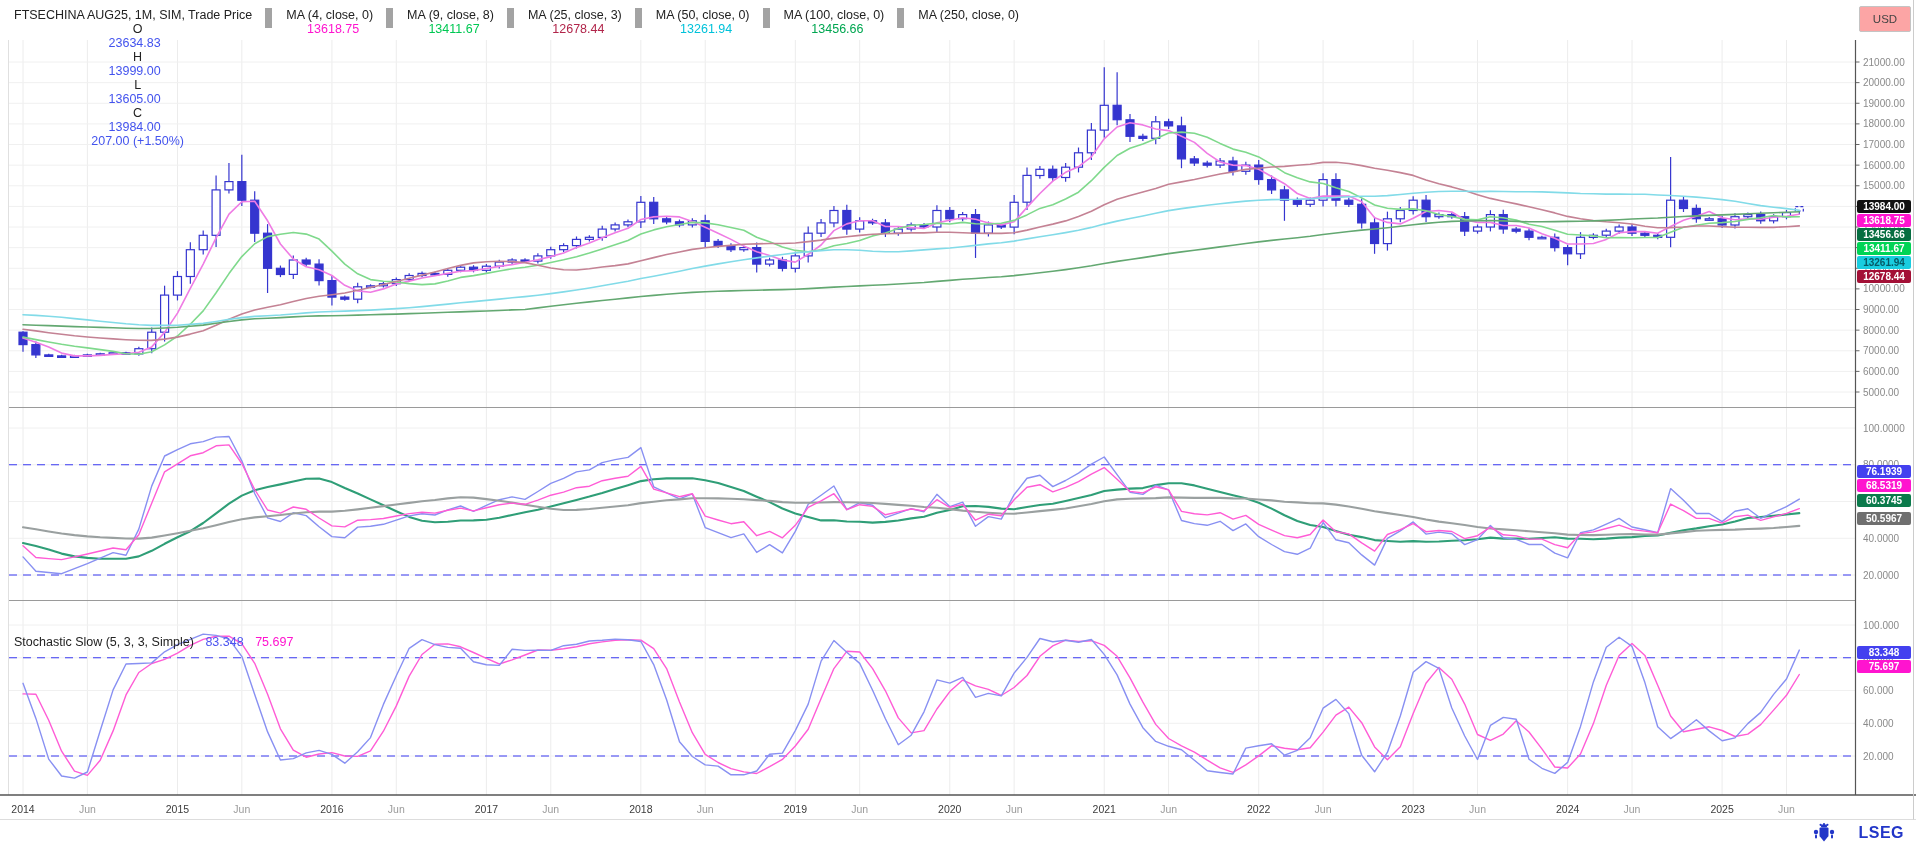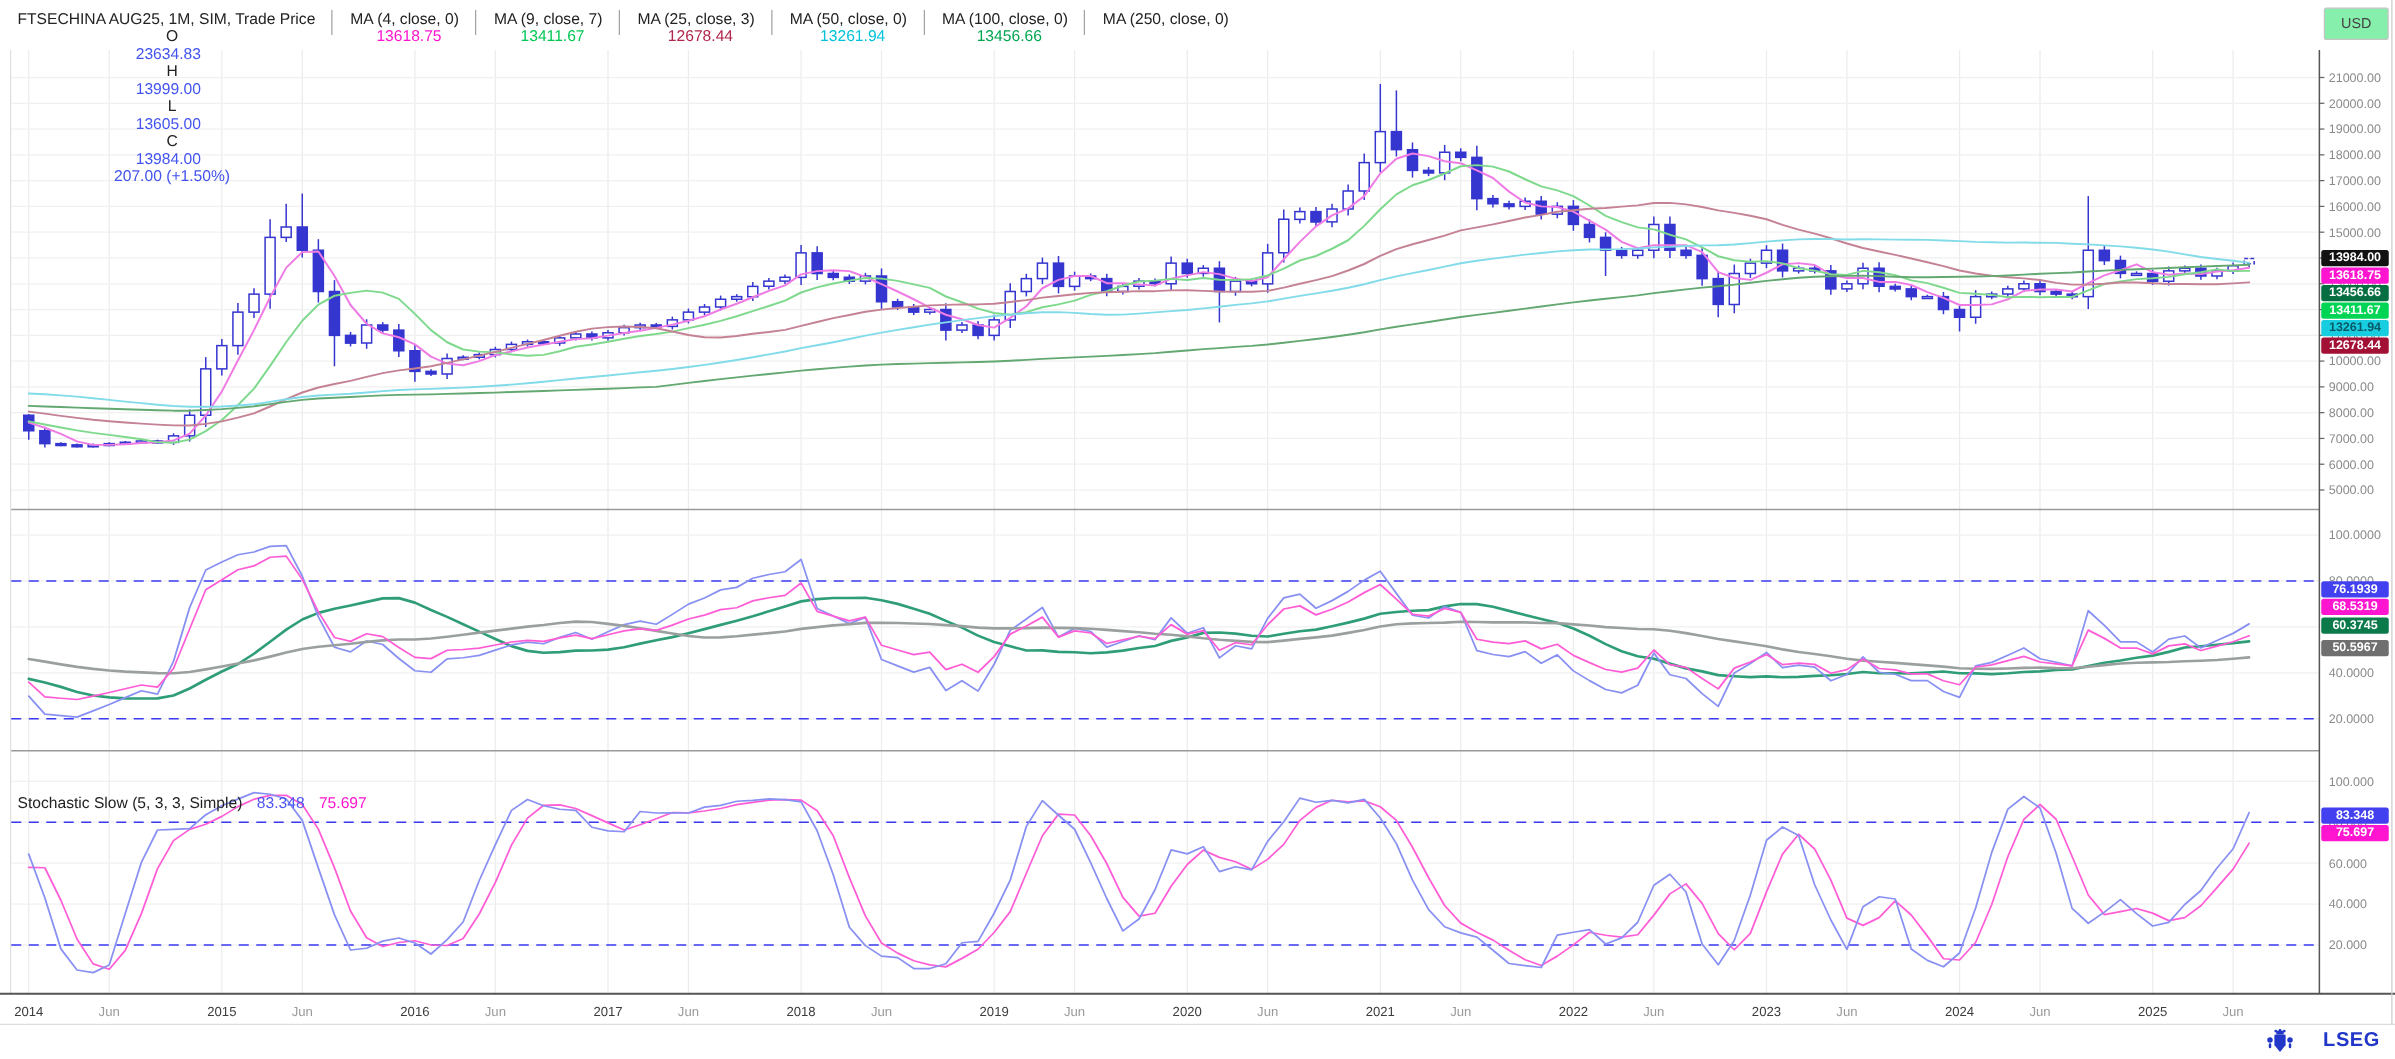--- a/index.html
+++ b/index.html
@@ -2,28 +2,28 @@
 <html><head>
 <meta charset="utf-8">
 <style>
   html,body{margin:0;padding:0;background:#fff;}
   #app{position:relative;width:1916px;height:847px;background:#fff;overflow:hidden;
        font-family:"Liberation Sans",sans-serif;-webkit-font-smoothing:antialiased;}
   
   #hdr{position:absolute;left:0;top:0;width:1916px;height:36px;display:flex;align-items:center;
        font-size:12.5px;color:#222;white-space:nowrap;}
   #hdr .seg{display:flex;align-items:center;padding:0 13px 0 14px;height:20px;flex-direction:column;}
-  #hdr .seg+.seg{border-left:1px solid #a3a3a3;}
+  #hdr .seg+.seg{border-left:7px solid #a3a3a3;}
   #hdr .qv{margin-left:3px;color:#4353ee;}
   #hdr .qgrp{margin-left:9px;color:#222;}
   #hdr .chg{margin-left:9px;color:#4353ee;}
   #hdr .mav{margin-left:7px;font-weight:400;}
   #usdbox{position:absolute;right:5px;top:6px;width:50px;height:24px;border:1px solid #c4c4c4;
           border-radius:2px;display:flex;align-items:center;justify-content:center;
-          font-size:11.5px;color:#444;background:#86efac;}
+          font-size:11.5px;color:#444;background:#fca5a5;}
   
   .panelegend{position:absolute;left:14px;font-size:12.5px;color:#222;white-space:nowrap;}
   .panelegend .v{margin-left:8px;}
   .panelegend .g2{margin-left:26px;}
   #rsileg{top:410px;}
   #stleg{top:635px;text-align:center;}
   
   .badge{position:absolute;left:1857px;width:54px;height:13px;border-radius:2px;
          font-size:10px;font-weight:bold;display:flex;align-items:center;justify-content:center;
          letter-spacing:0;line-height:13px;}
@@ -470,21 +470,21 @@
         <span class="qv">13605.00</span>
       <span class="qgrp">C</span>
         <span class="qv">13984.00</span>
       <span class="chg">207.00 (+1.50%)</span>
     </div>
     <div class="seg">
       <span>MA (4, close, 0)</span>
       <span class="mav" style="color: rgb(255, 20, 207);">13618.75</span>
     </div>
     <div class="seg">
-      <span>MA (9, close, 7)</span>
+      <span>MA (9, close, 8)</span>
       <span class="mav" style="color: rgb(0, 200, 83);">13411.67</span>
     </div>
     <div class="seg">
       <span>MA (25, close, 3)</span>
       <span class="mav" style="color: rgb(177, 37, 74);">12678.44</span>
     </div>
     <div class="seg">
       <span>MA (50, close, 0)</span>
       <span class="mav" style="color: rgb(0, 194, 218);">13261.94</span>
     </div>

